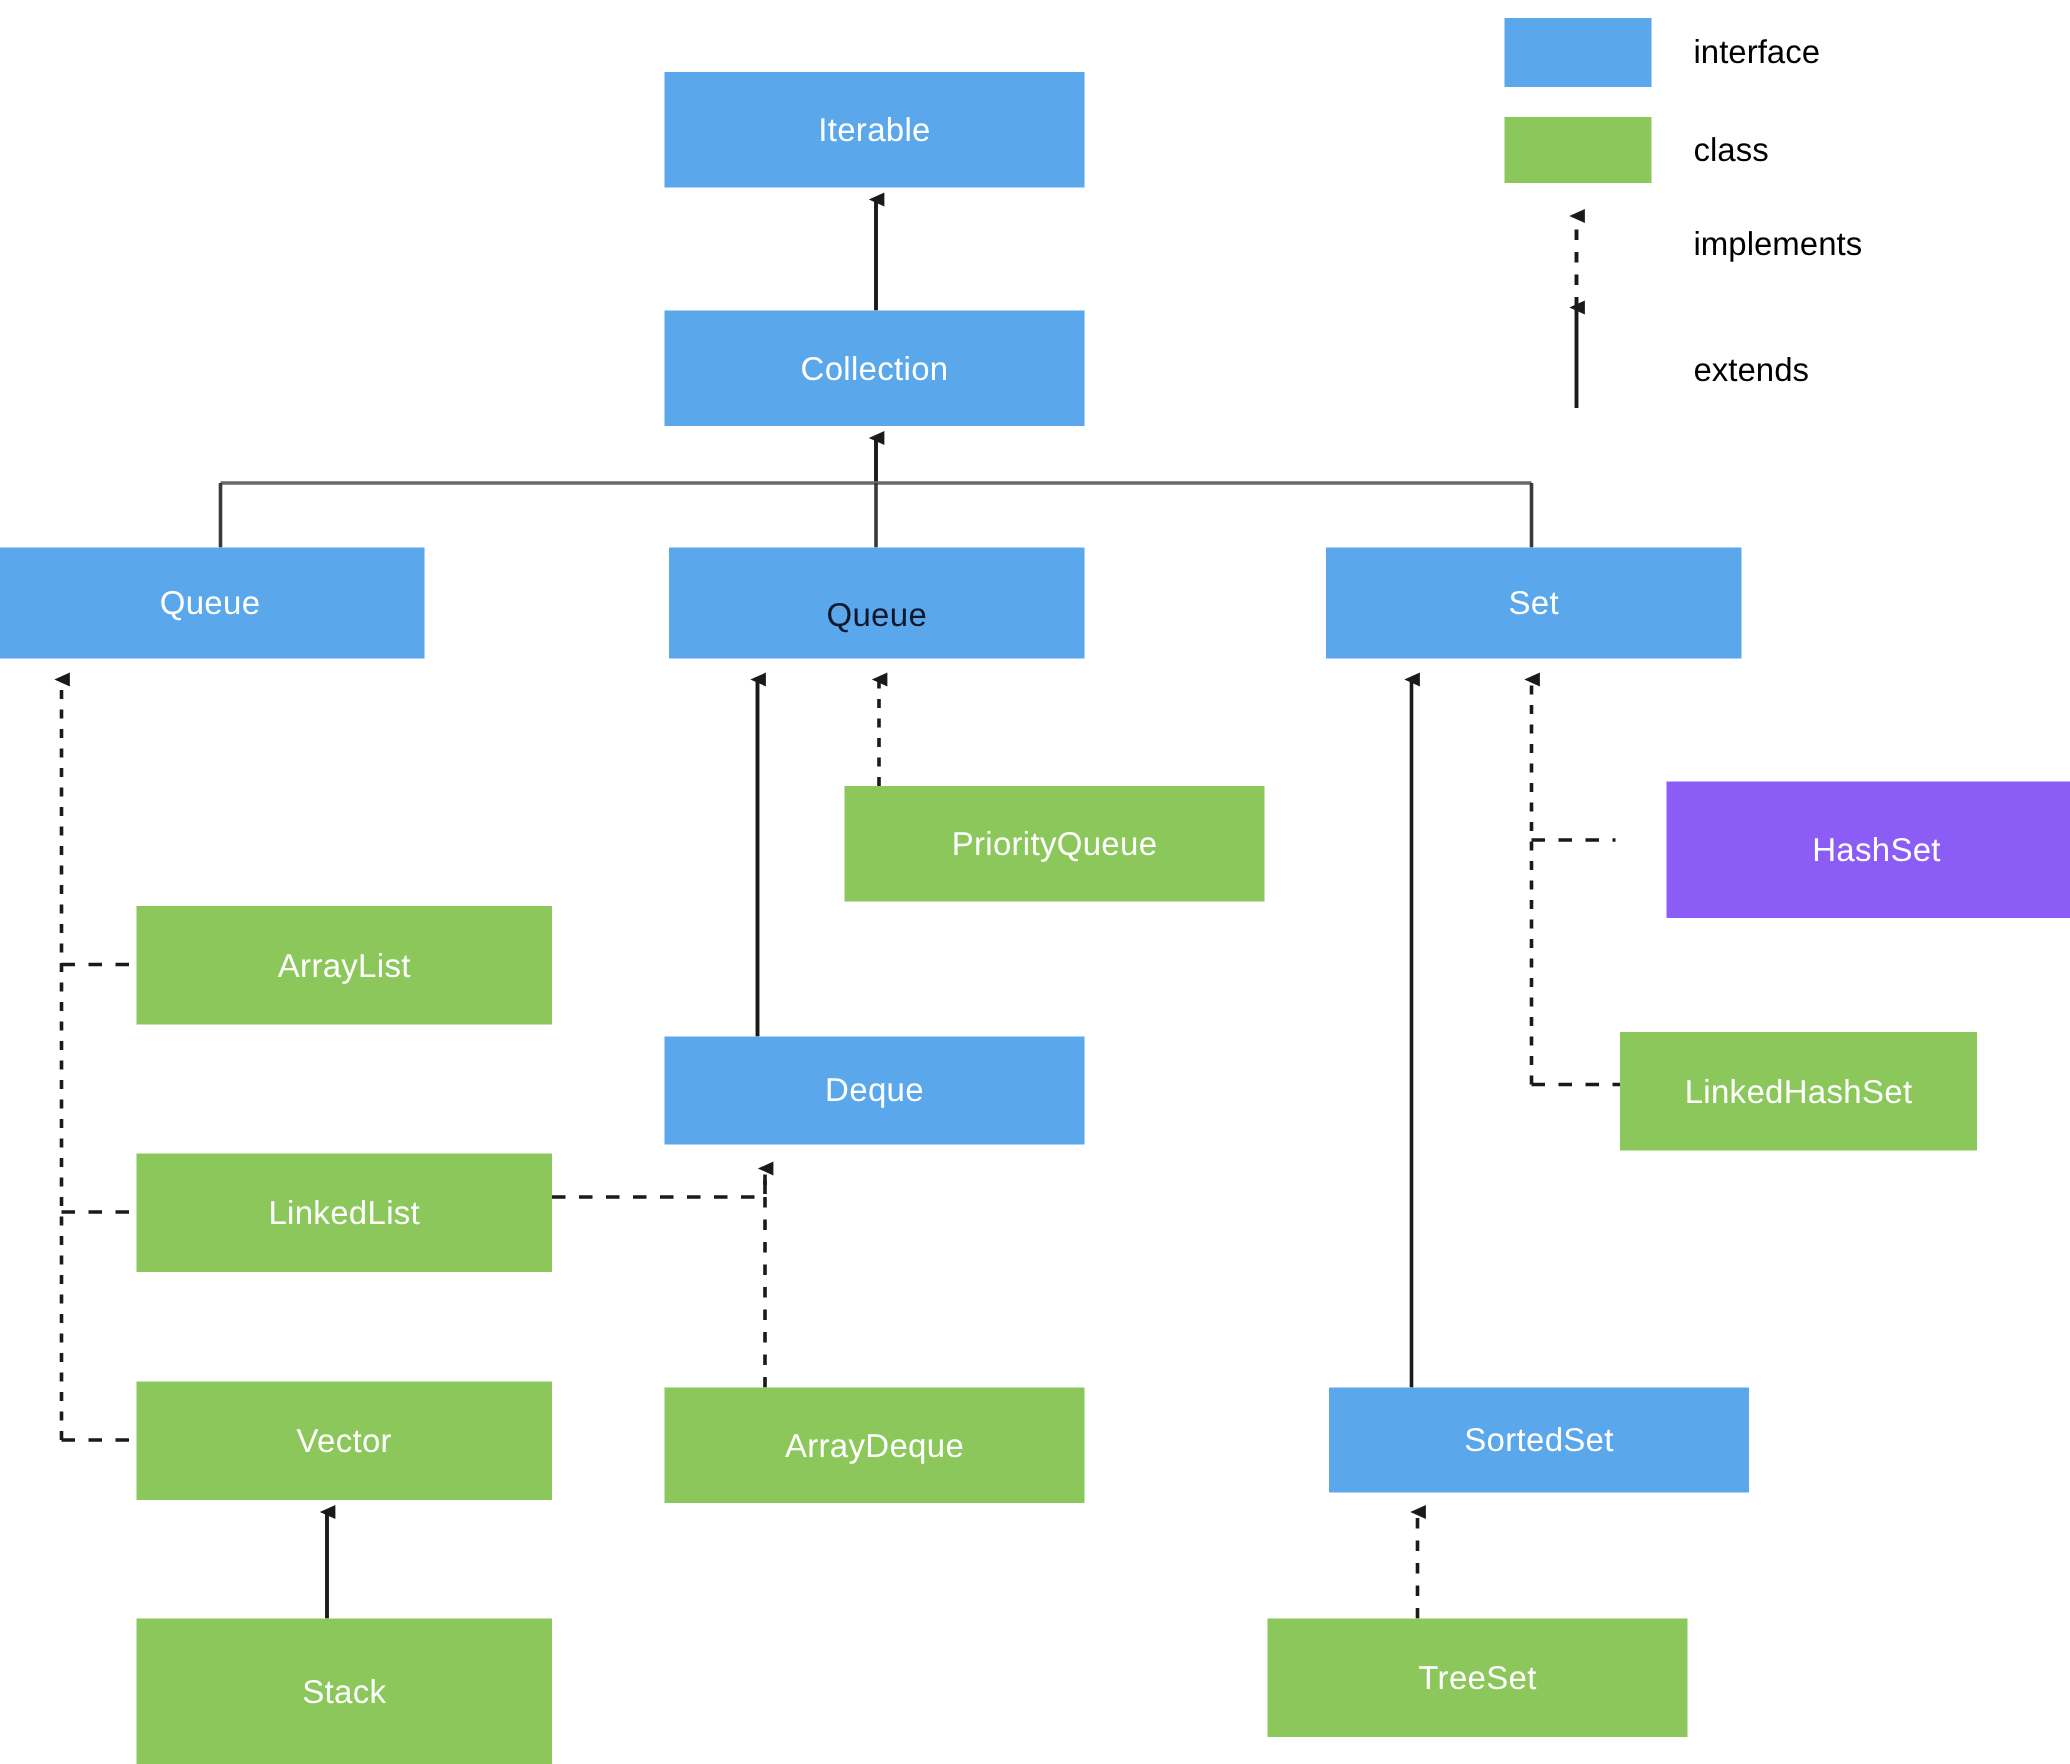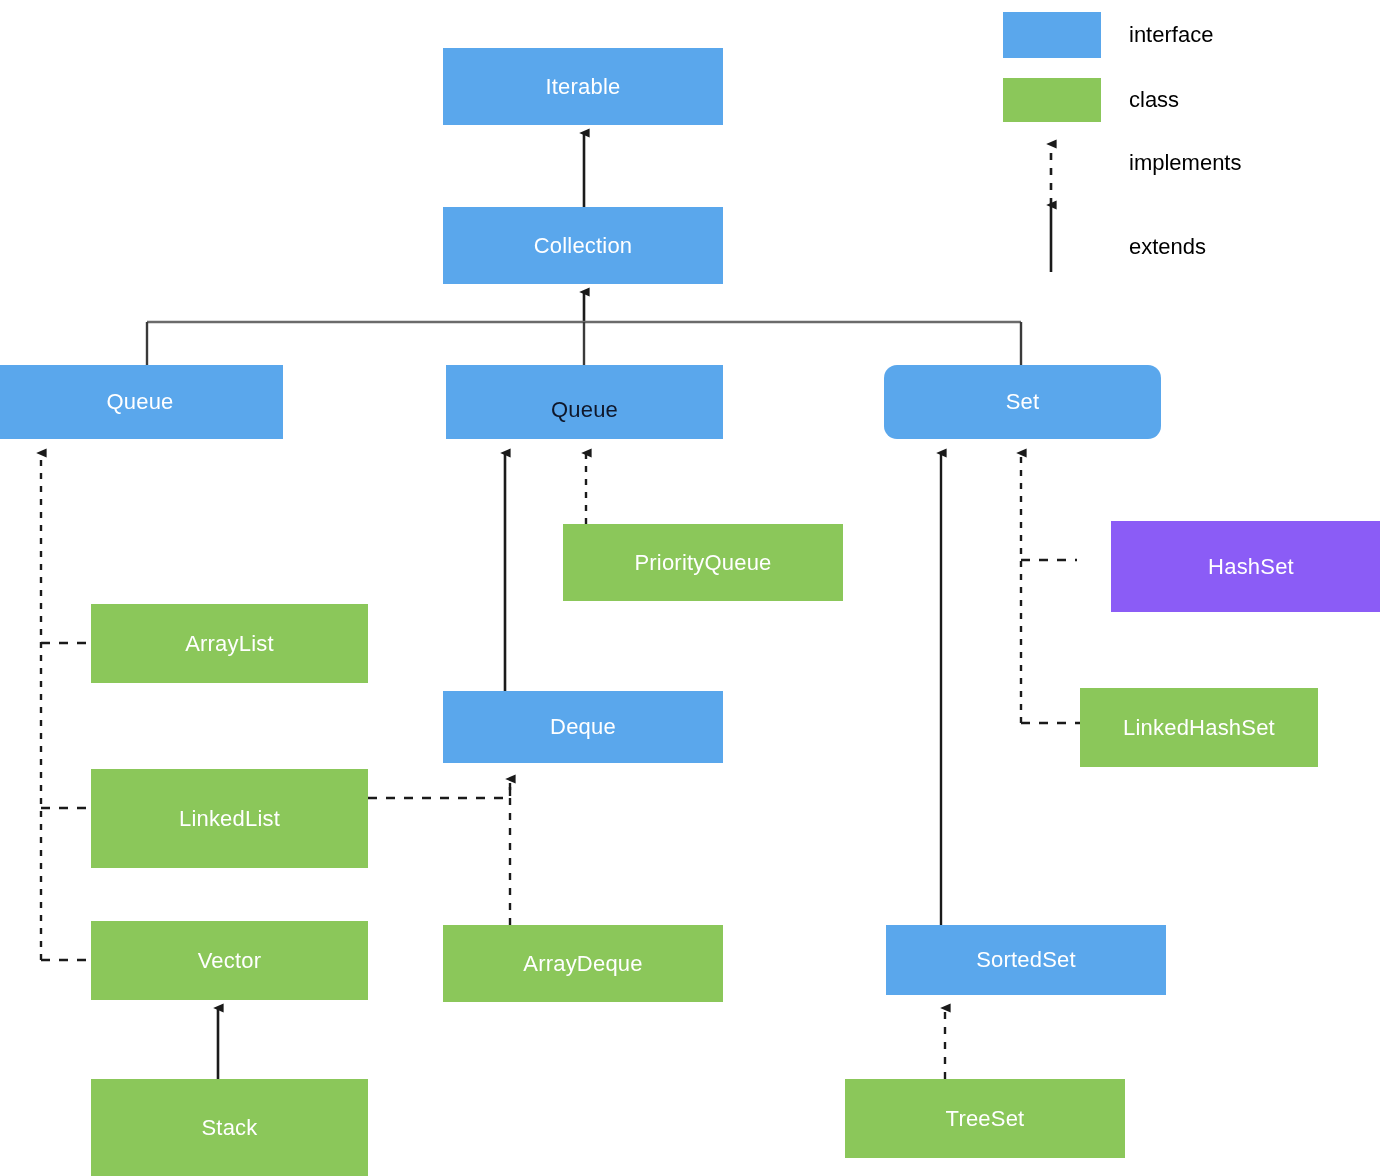--- a/index.html
+++ b/index.html
@@ -101,39 +101,39 @@
       </div>
       <div class="node" style="left: 443px; top: 207px; width: 280px; height: 77px; background: rgb(90, 167, 236);">
         <span class="node-label" style="color: rgb(255, 255, 255);">Collection</span>
       </div>
       <div class="node" style="left: -3px; top: 365px; width: 286px; height: 74px; background: rgb(90, 167, 236);">
         <span class="node-label" style="color: rgb(255, 255, 255);">Queue</span>
       </div>
       <div class="node" style="left: 446px; top: 365px; width: 277px; height: 74px; background: rgb(90, 167, 236);">
         <span class="node-label" style="color: #0f172a; margin-top: 16px;">Queue</span>
       </div>
-      <div class="node" style="left: 884px; top: 365px; width: 277px; height: 74px; background: rgb(90, 167, 236); border-radius: 13px;">
+      <div class="node" style="left: 884px; top: 365px; width: 277px; height: 74px; background: rgb(90, 167, 236);">
         <span class="node-label" style="color: rgb(255, 255, 255);">Set</span>
       </div>
       <div class="node" style="left: 563px; top: 524px; width: 280px; height: 77px; background: rgb(139, 199, 90);">
         <span class="node-label" style="color: rgb(255, 255, 255);">PriorityQueue</span>
       </div>
       <div class="node" style="left: 1111px; top: 521px; width: 280px; height: 91px; background: #8b5cf6;">
         <span class="node-label" style="color: rgb(255, 255, 255);">HashSet</span>
       </div>
       <div class="node" style="left: 91px; top: 604px; width: 277px; height: 79px; background: rgb(139, 199, 90);">
         <span class="node-label" style="color: rgb(255, 255, 255);">ArrayList</span>
       </div>
       <div class="node" style="left: 443px; top: 691px; width: 280px; height: 72px; background: rgb(90, 167, 236);">
         <span class="node-label" style="color: rgb(255, 255, 255);">Deque</span>
       </div>
       <div class="node" style="left: 1080px; top: 688px; width: 238px; height: 79px; background: rgb(139, 199, 90);">
         <span class="node-label" style="color: rgb(255, 255, 255);">LinkedHashSet</span>
       </div>
-      <div class="node" style="left: 91px; top: 769px; width: 277px; height: 99px; background: rgb(139, 199, 90);">
+      <div class="node" style="left: 91px; top: 769px; width: 277px; height: 79px; background: rgb(139, 199, 90);">
         <span class="node-label" style="color: rgb(255, 255, 255);">LinkedList</span>
       </div>
       <div class="node" style="left: 91px; top: 921px; width: 277px; height: 79px; background: rgb(139, 199, 90);">
         <span class="node-label" style="color: rgb(255, 255, 255);">Vector</span>
       </div>
       <div class="node" style="left: 443px; top: 925px; width: 280px; height: 77px; background: rgb(139, 199, 90);">
         <span class="node-label" style="color: rgb(255, 255, 255);">ArrayDeque</span>
       </div>
       <div class="node" style="left: 886px; top: 925px; width: 280px; height: 70px; background: rgb(90, 167, 236);">
         <span class="node-label" style="color: rgb(255, 255, 255);">SortedSet</span>

